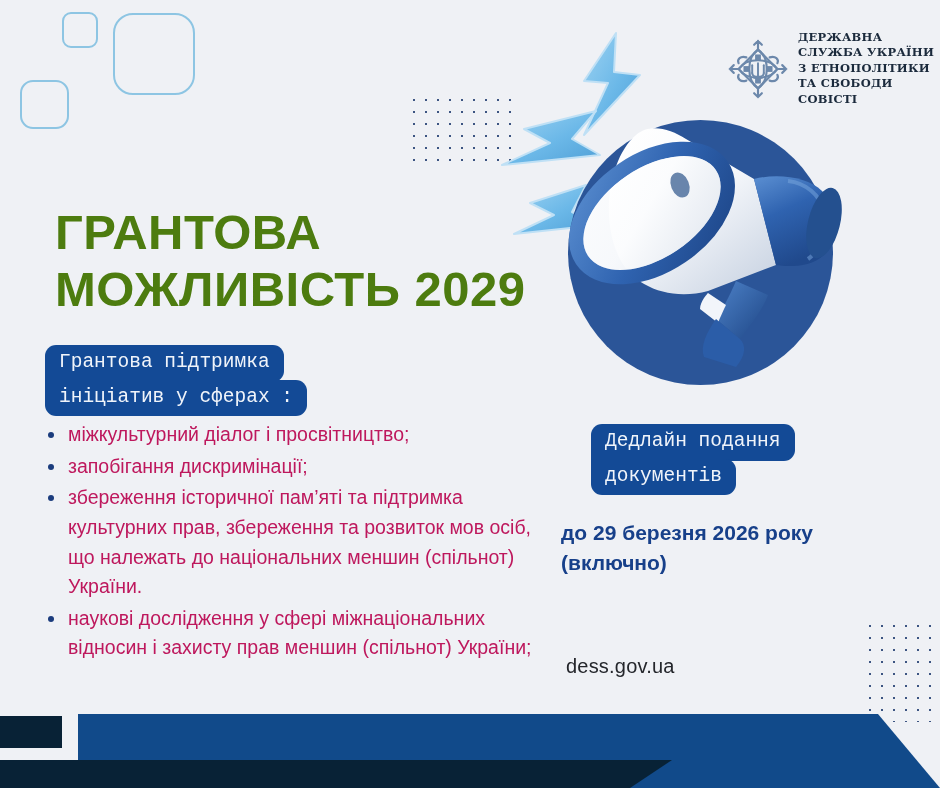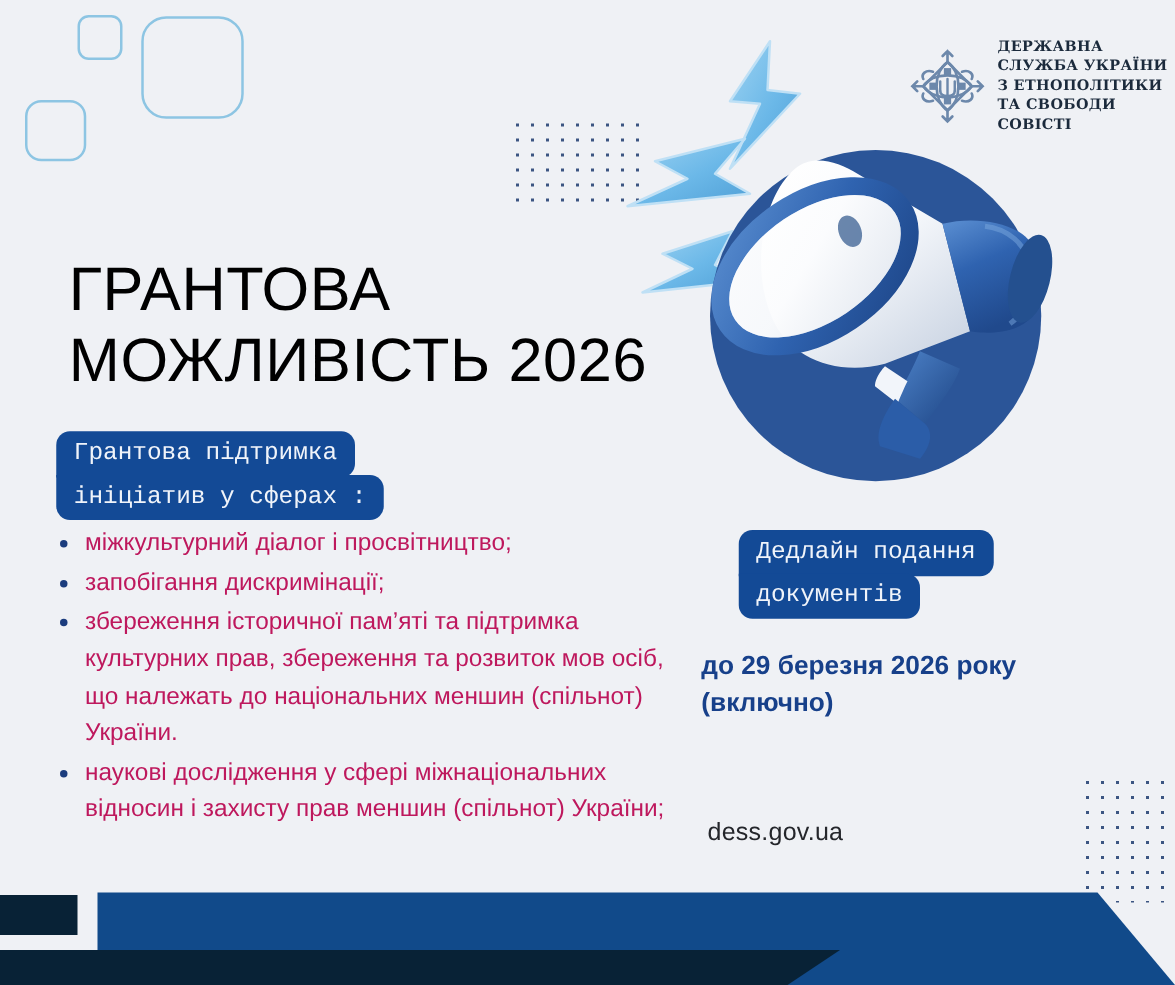--- a/index.html
+++ b/index.html
@@ -77,24 +77,24 @@
     text-transform:uppercase;
     white-space:nowrap;
   }
 
   
   .title{
     position:absolute;
     left:55px; top:204px;
     width:560px;
     font-size:49px;
-    font-weight:normal;
+    font-weight:bold;
     line-height:1.16;
     letter-spacing:.5px;
-    color:#000000;
+    color:#4d7c0f;
   }
   .title .l2{white-space:nowrap;}
 
   
   .badge{position:absolute;}
   .badge .row{
     display:block;
     background:#134a96;
     color:#f0f4fa;
     font-size:19.5px;
@@ -279,21 +279,21 @@
       <div>Державна</div>
       <div>Служба України</div>
       <div>З етнополітики</div>
       <div>та свободи</div>
       <div>Совісті</div>
     </div>
   </div>
 
   <div class="title">
     <div class="l1">ГРАНТОВА</div>
-    <div class="l2">МОЖЛИВІСТЬ 2026</div>
+    <div class="l2">МОЖЛИВІСТЬ 2029</div>
   </div>
 
   <div class="badge b-left">
     <span class="row r1">Грантова підтримка</span>
     <span class="row r2">ініціатив у сферах :</span>
   </div>
 
   <ul class="bullets">
     <li>міжкультурний діалог і просвітництво;</li>
     <li>запобігання дискримінації;</li>

